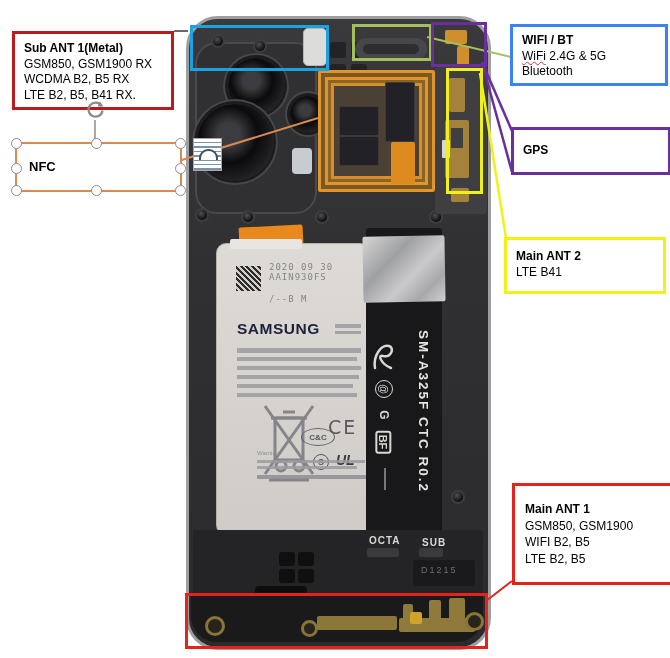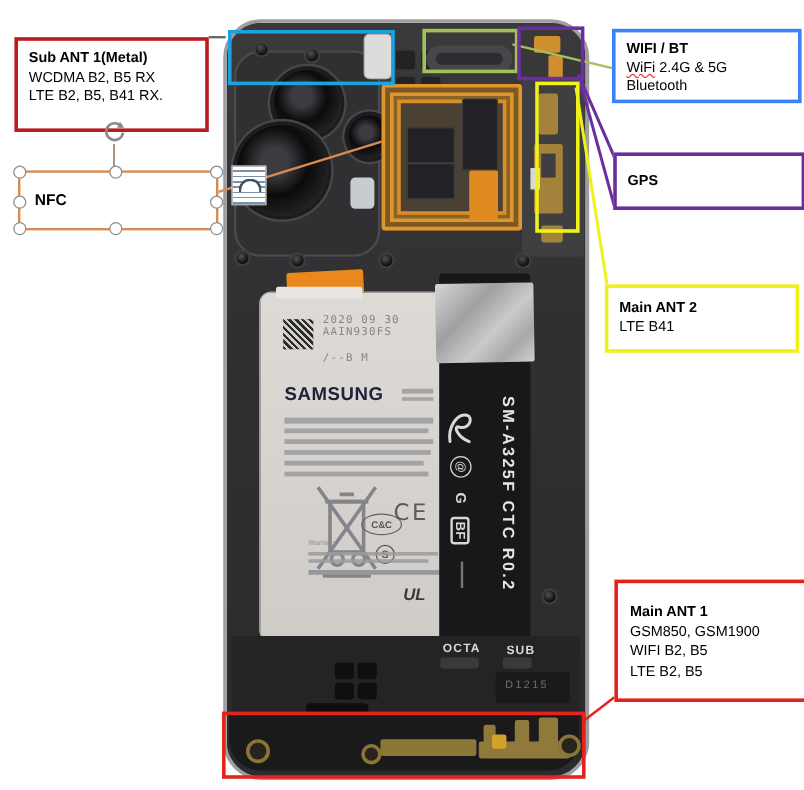--- a/index.html
+++ b/index.html
@@ -56,21 +56,21 @@
   
   .battery{left:31px;top:229px;width:152px;height:290px;background:linear-gradient(180deg,#dedbd6,#cfccc7);border:1px solid #b5b2ad;border-radius:10px;}
   .bat-tab{left:45px;top:225px;width:72px;height:10px;background:#e8e6e2;border-radius:2px;}
   .dm{left:51px;top:252px;width:25px;height:25px;background:repeating-linear-gradient(45deg,#2c2c2c 0 2px,#d3d0cb 2px 4px),repeating-linear-gradient(-45deg,#2c2c2c 0 2px,transparent 2px 5px);background-color:#c9c6c1;}
   .print{font-family:"DejaVu Sans Mono",monospace;font-size:9px;color:#85858a;letter-spacing:1px;white-space:nowrap;}
   .brand{font-size:15.5px;font-weight:bold;color:#20203c;letter-spacing:0.5px;}
   .lbar{background:#9b9b9f;opacity:.85;}
   .mark-oval{left:116px;top:414px;width:32px;height:16px;border:1.5px solid #626266;border-radius:50%;font-size:8px;font-weight:bold;color:#55555a;display:flex;align-items:center;justify-content:center;}
   .mark-ce{left:143px;top:402px;font-size:19px;color:#5a5a5e;letter-spacing:2px;font-family:"DejaVu Sans",sans-serif;}
   .mark-s{left:128px;top:440px;width:14px;height:14px;border:1.5px solid #55555a;border-radius:50%;font-size:9px;font-weight:bold;color:#55555a;display:flex;align-items:center;justify-content:center;}
-  .mark-ul{left:151px;top:438px;font-size:14px;font-weight:bold;color:#3a3a3e;font-style:italic;margin-top:35px;}
+  .mark-ul{left:151px;top:438px;font-size:14px;font-weight:bold;color:#3a3a3e;font-style:italic;}
   .warn{font-size:6px;color:#909094;}
   
   .flex-strip{left:181px;top:214px;width:76px;height:368px;background:#18181a;border-radius:3px;}
   .tape{left:178px;top:222px;width:82px;height:66px;border-radius:2px;transform:rotate(-1deg);
     background:linear-gradient(135deg,#d6d6d6,#9fa0a2 35%,#cacacc 60%,#a8a8aa 80%,#d0d0d2);}
   .model-vert{left:216px;top:316px;width:30px;height:240px;writing-mode:vertical-rl;font-size:13.5px;font-weight:bold;color:#e6e6e2;letter-spacing:2px;white-space:nowrap;}
   .flex-ic{color:#d8d8d4;transform:rotate(90deg);display:flex;align-items:center;justify-content:center;}
   .ic-at{left:190px;top:366px;width:16px;height:16px;border:1.5px solid #d8d8d4;border-radius:50%;font-size:10px;}
   .ic-g{left:194px;top:394px;font-size:12px;font-weight:bold;}
   .ic-bf{left:187px;top:420px;border:2px solid #d8d8d4;border-radius:3px;font-size:11px;font-weight:bold;padding:0 2px;}
@@ -216,20 +216,21 @@
 </svg>
 
 <div id="hl-blue" class="hl"></div>
 <div id="hl-green" class="hl"></div>
 <div id="hl-purple" class="hl"></div>
 <div id="hl-yellow" class="hl"></div>
 <div id="hl-red" class="hl"></div>
 
 <div id="box-subant1" class="callout">
   <div class="title">Sub ANT 1(Metal)</div>
+  <div>GSM850, GSM1900 RX</div>
   <div>WCDMA B2, B5 RX</div>
   <div>LTE B2, B5, B41 RX.</div>
 </div>
 
 <svg id="rotate-icon" class="abs" viewBox="0 0 23 23">
   <path d="M17.5 7 A 7 7 0 1 0 18.5 11.5" fill="none" stroke="#8a8a8a" stroke-width="2.2"></path>
   <path d="M13.5 7.5 L 19.5 7.5 L 16 2.5 Z" fill="#8a8a8a"></path>
 </svg>
 
 <div id="box-nfc" class="callout">

